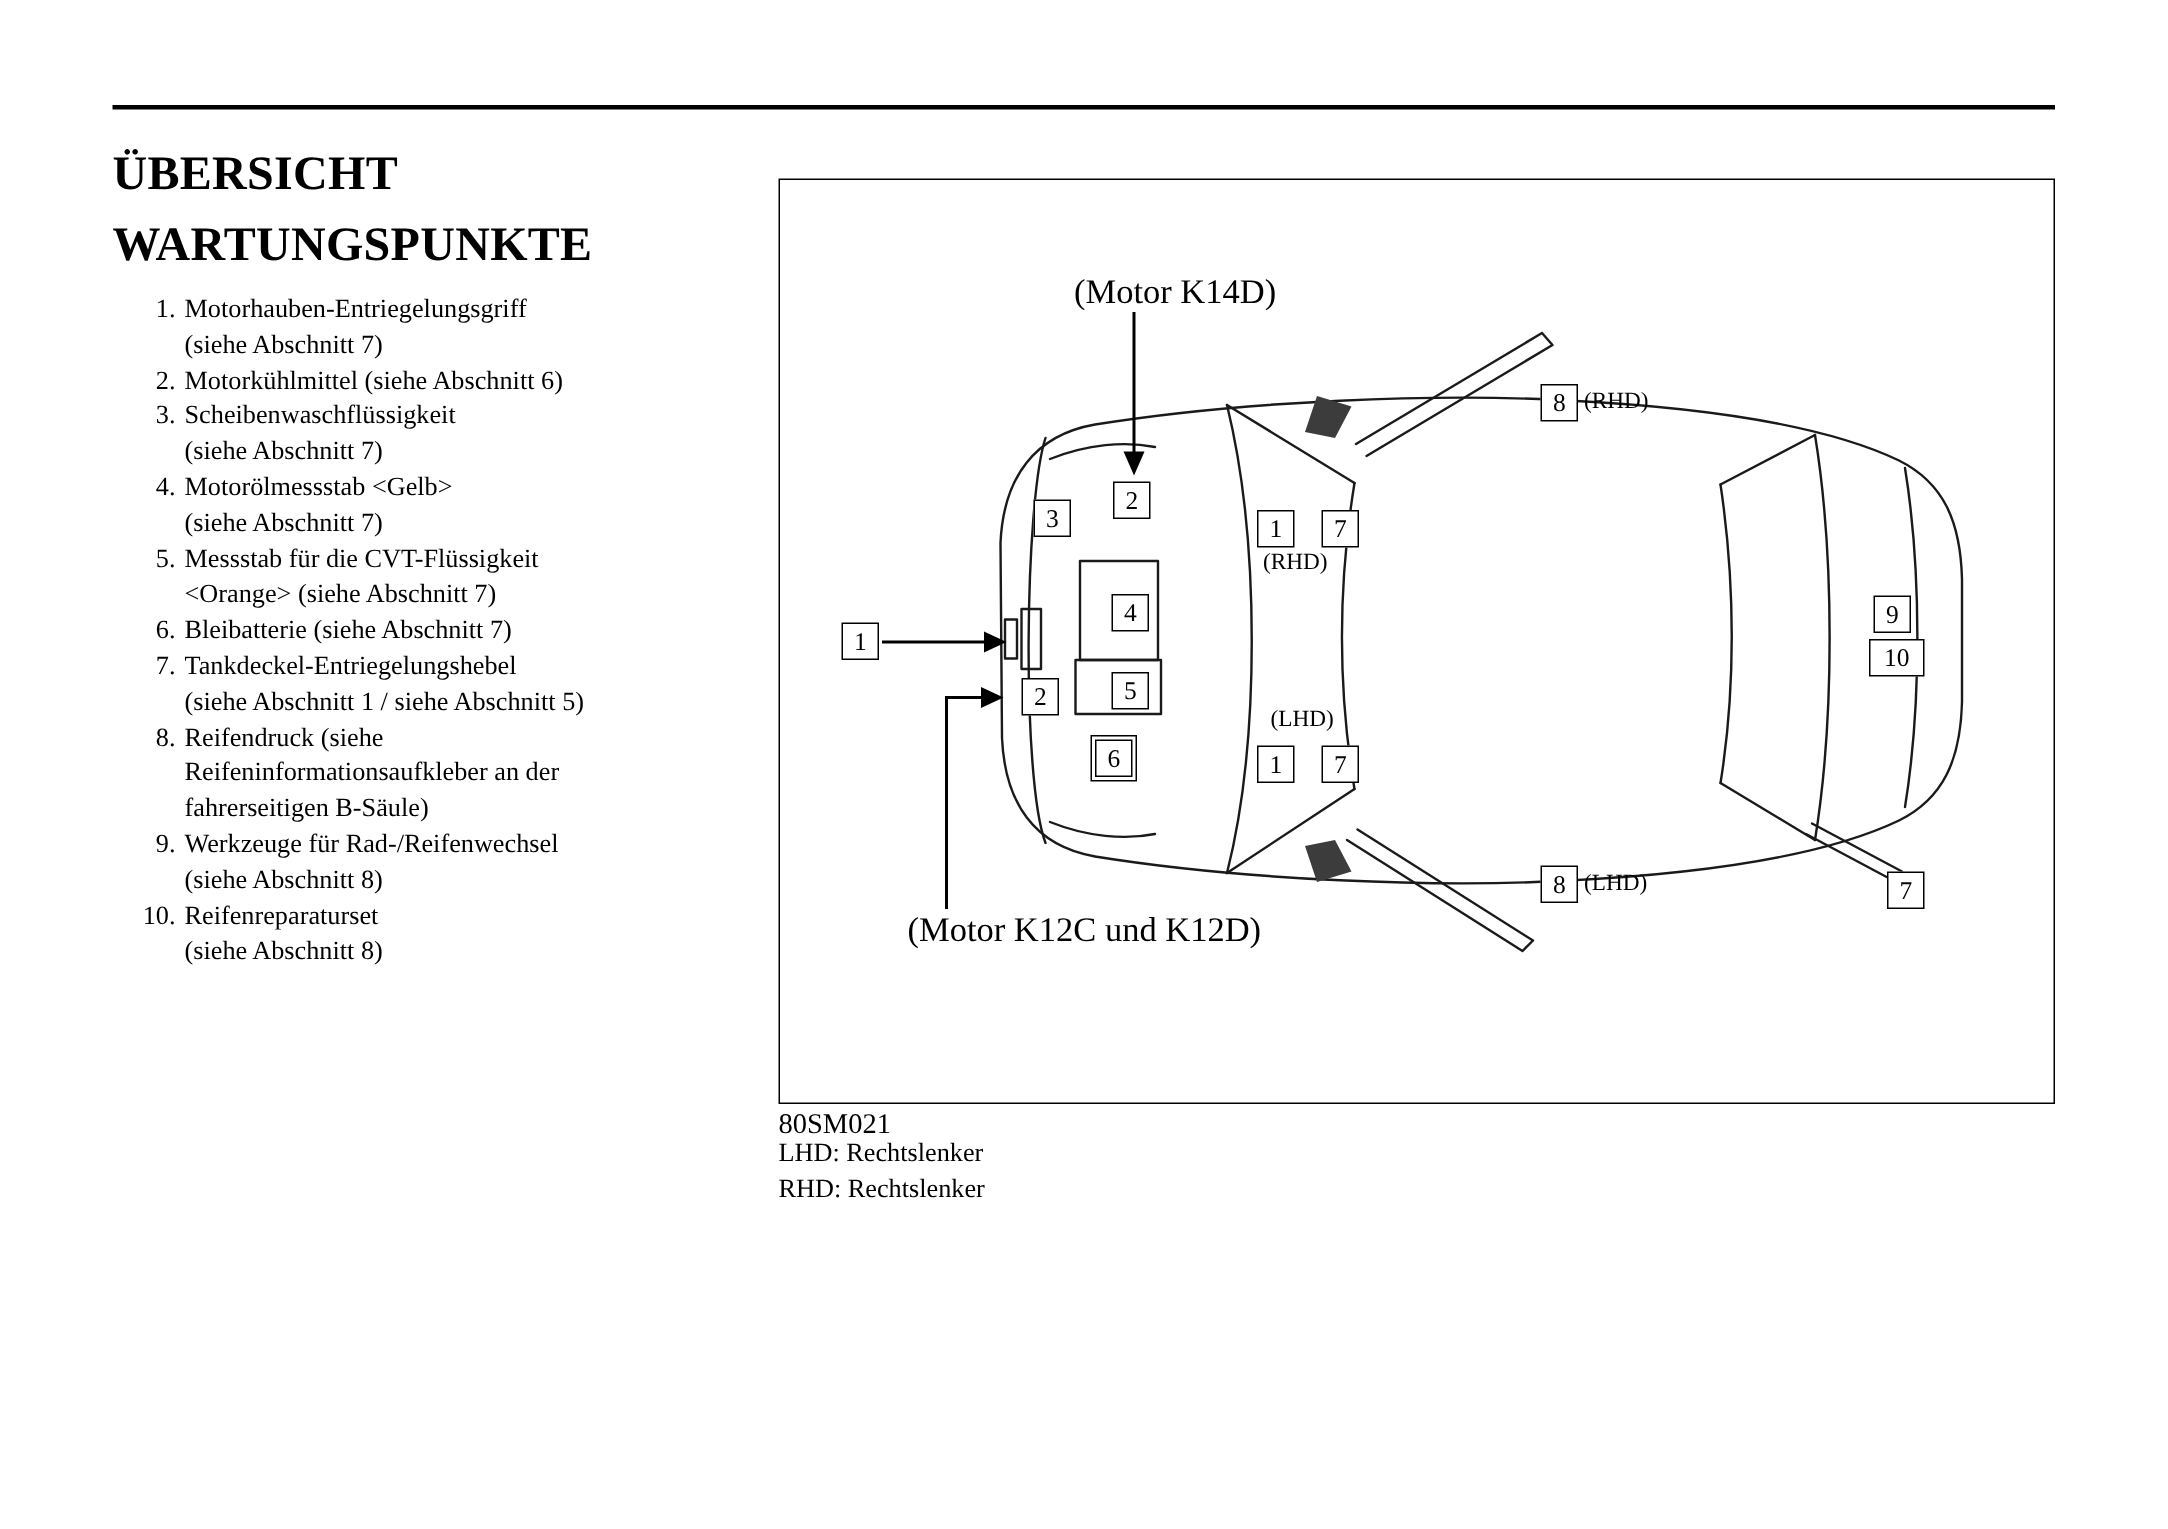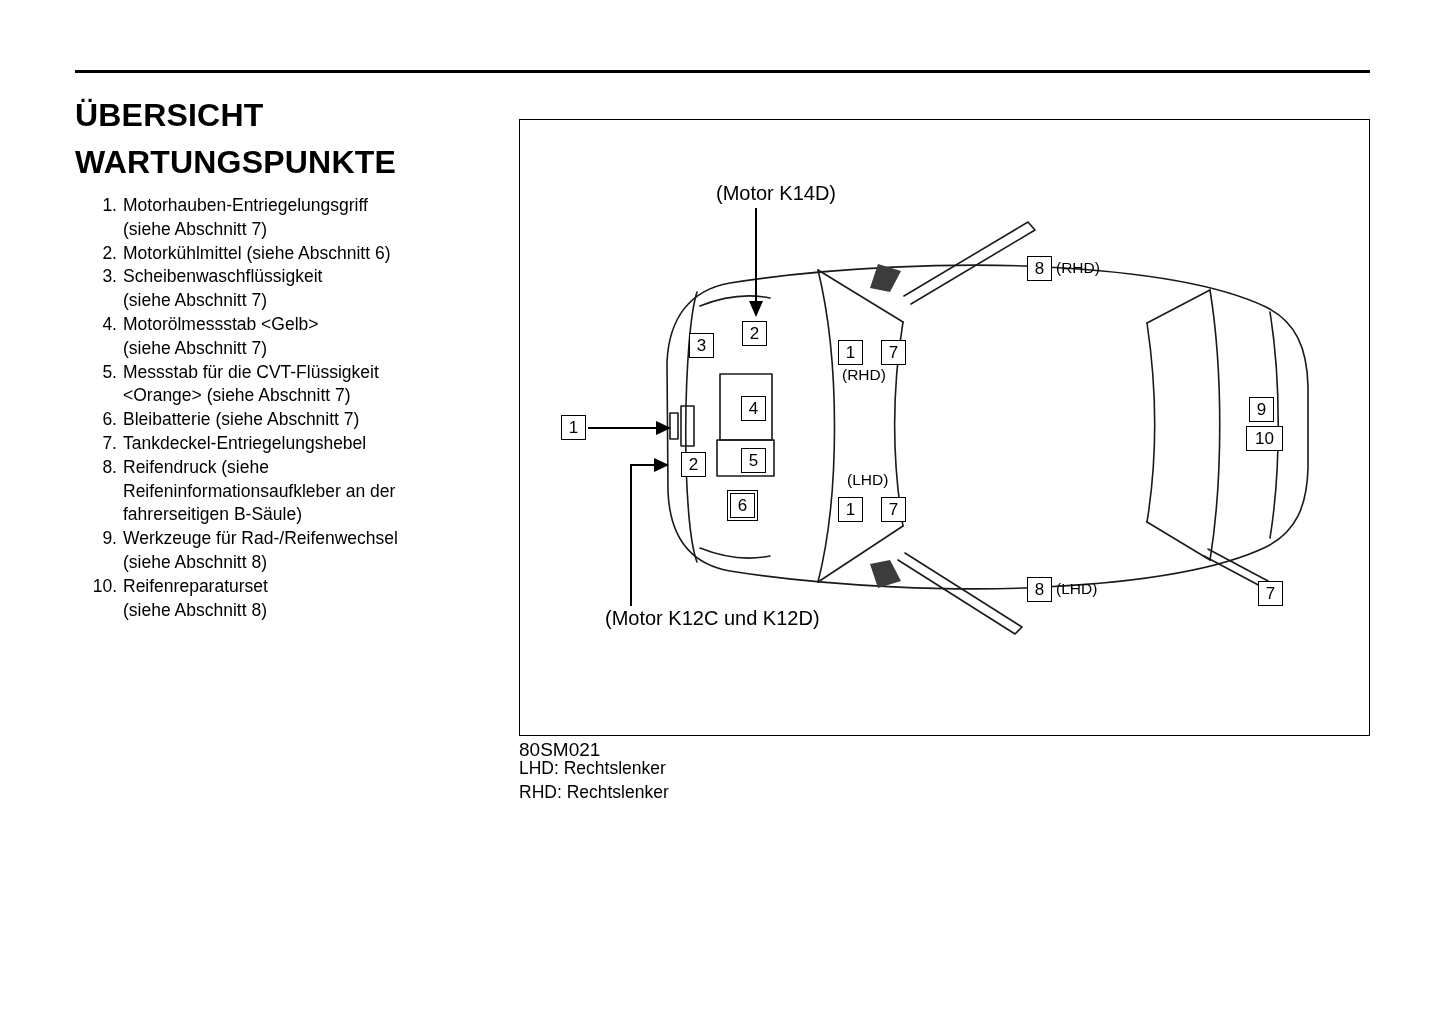--- a/index.html
+++ b/index.html
@@ -1,20 +1,20 @@
 <!DOCTYPE html>
 <html><head>
 <meta charset="utf-8">
 <style>
   html,body{margin:0;padding:0;background:#ffffff;}
   .page{
     position:relative;
     width:1445px;height:1019px;
     background:#fff;
-    font-family:Liberation Sans, sans-serif;
+    font-family:Liberation Serif, serif;
     color:#000;
     overflow:hidden;
   }
   .top-rule{position:absolute;left:75px;top:70px;width:1295px;height:2.5px;background:#000;}
   .title{position:absolute;left:75px;top:92px;font-size:32px;line-height:47px;font-weight:bold;letter-spacing:.2px;}
   .maint-list{position:absolute;left:75px;top:194px;width:440px;font-size:17.5px;line-height:23.8px;}
   .li{display:flex;}
   .num{width:42px;flex:none;text-align:right;}
   .txt{margin-left:6px;}
   .diagram-box{
@@ -24,21 +24,21 @@
   .diagram-box svg{position:absolute;left:0;top:0;}
   .callout{
     position:absolute;box-sizing:border-box;
     width:25px;height:25px;border:1.6px solid #000;background:#fff;
     display:flex;align-items:center;justify-content:center;
     font-size:17px;
   }
   .callout.wide{width:37px;}
   .callout.dbl{width:31px;height:31px;padding:2px;}
   .callout.dbl .inner{border:1.4px solid #000;width:100%;height:100%;display:flex;align-items:center;justify-content:center;box-sizing:border-box;}
-  .diag-label{position:absolute;font-size:20px;white-space:nowrap;}
+  .diag-label{position:absolute;font-size:23px;white-space:nowrap;}
   .diag-label.small{font-size:15.5px;}
   .fig-code{position:absolute;left:519px;top:739px;width:851px;text-align:left;font-size:19px;}
   .legend{position:absolute;left:519px;top:757px;font-size:17.5px;line-height:23.5px;}
 </style>
 </head>
 <body>
 
 <div class="page">
 
   <div class="top-rule"></div>
@@ -86,20 +86,21 @@
     <div class="li">
       <div class="num">6.</div>
       <div class="txt">
         <div>Bleibatterie (siehe Abschnitt 7)</div>
       </div>
     </div>
     <div class="li">
       <div class="num">7.</div>
       <div class="txt">
         <div>Tankdeckel-Entriegelungshebel</div>
+        <div>(siehe Abschnitt 1 / siehe Abschnitt 5)</div>
       </div>
     </div>
     <div class="li">
       <div class="num">8.</div>
       <div class="txt">
         <div>Reifendruck (siehe</div>
         <div>Reifeninformationsaufkleber an der</div>
         <div>fahrerseitigen B-Säule)</div>
       </div>
     </div>

